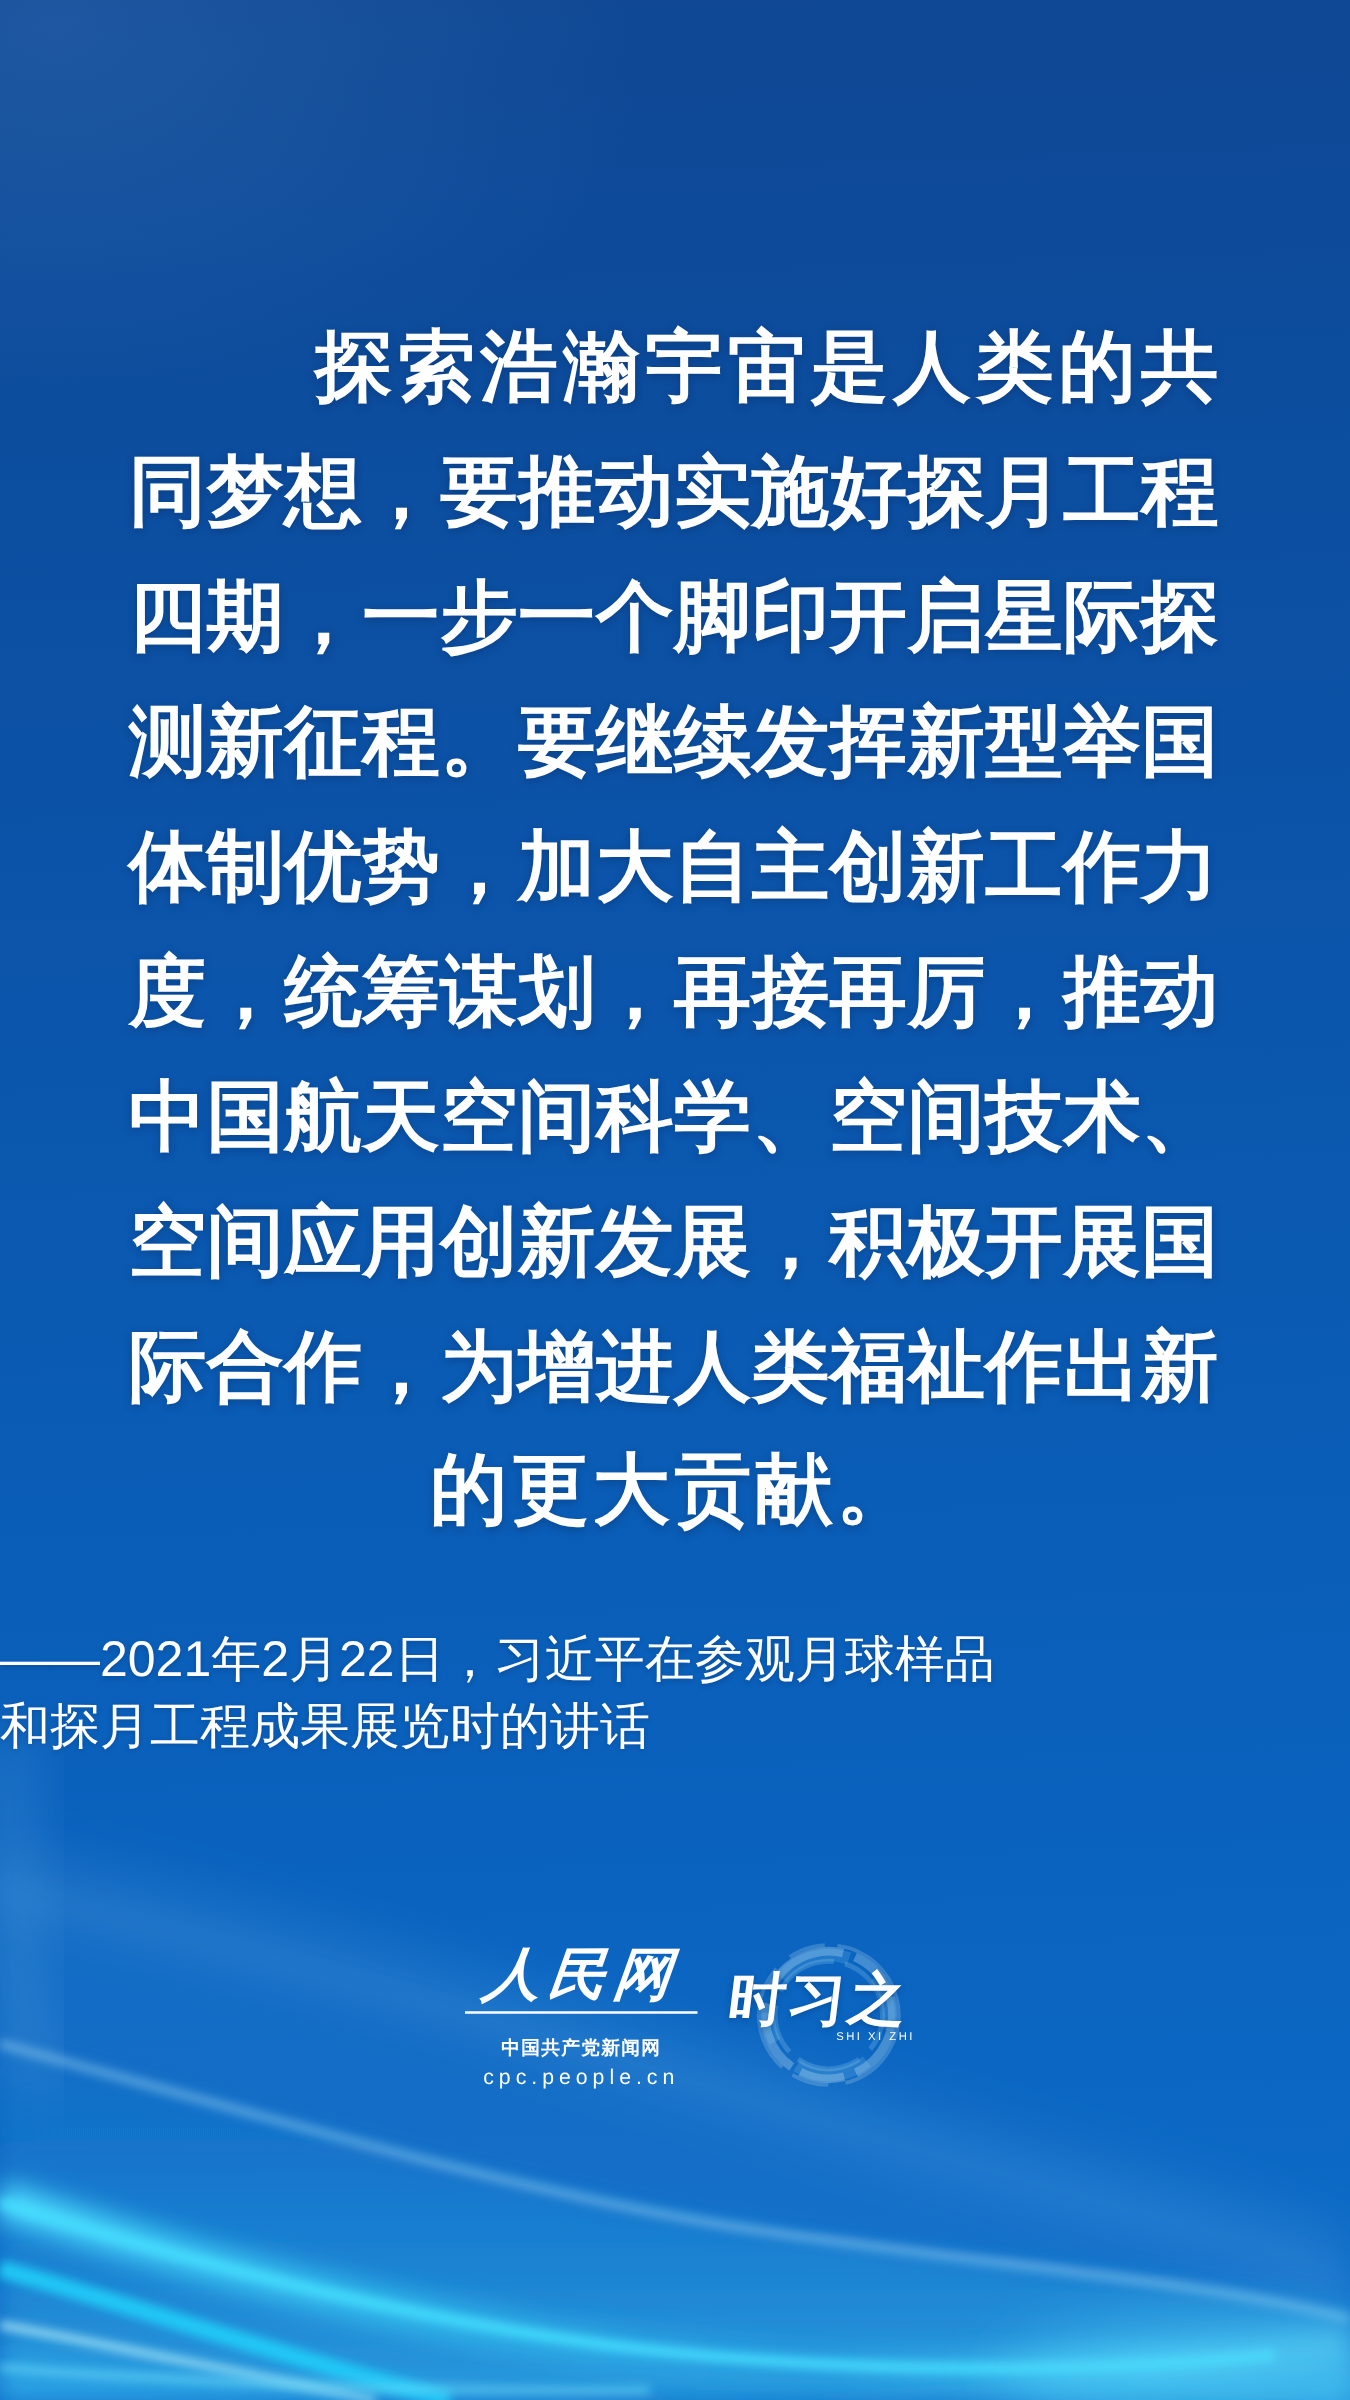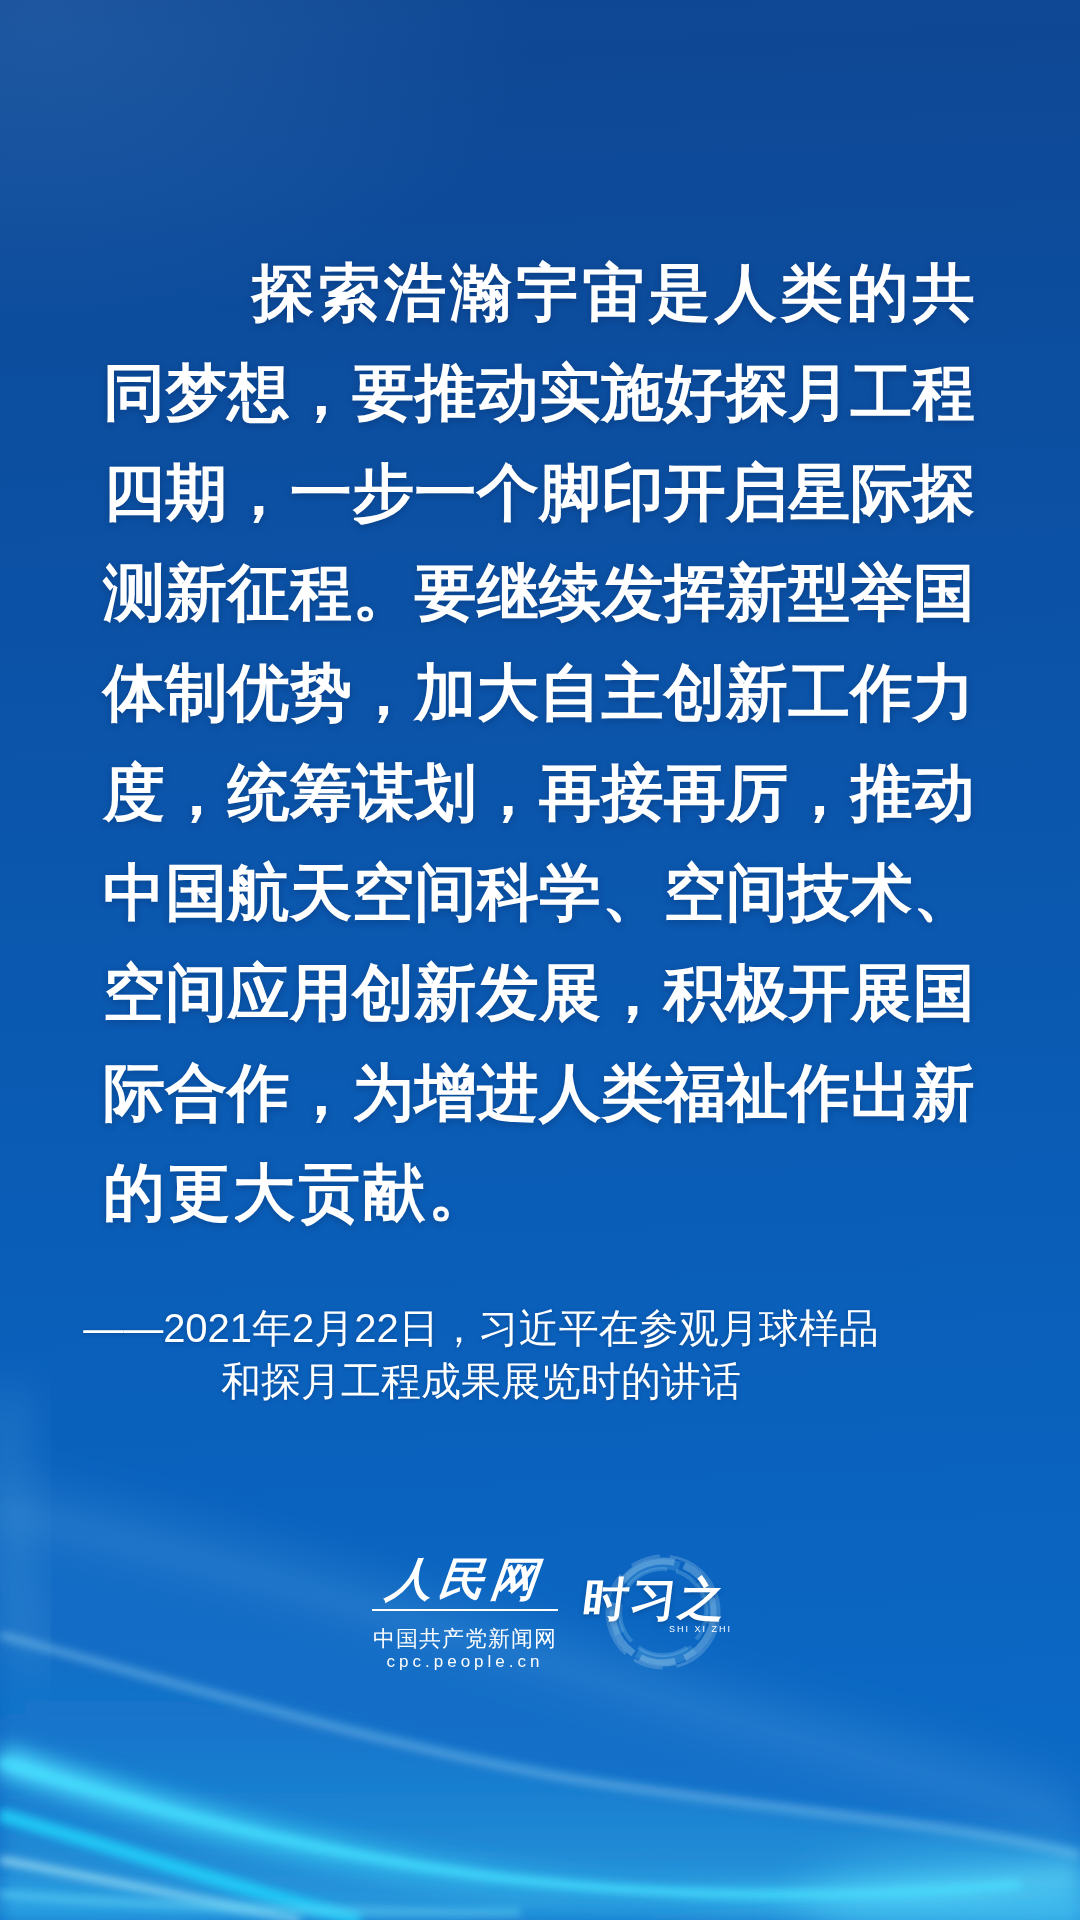--- a/index.html
+++ b/index.html
@@ -42,28 +42,29 @@
     white-space:nowrap;
   }
   .quote-line.indent::before{
     content:"";
     flex:0 0 145px;
   }
   .quote-line.last{
     display:block;
     line-height:100px;
     letter-spacing:3px;
+    text-align:center;
   }
 
   
   .attribution{
     position:absolute;
     left:0; right:118px;
     top:1302px;
-    text-align:center;
+    text-align:left;
     color:#ffffff;
     font-size:40px;
     line-height:53px;
     font-weight:500;
     text-shadow:0 1px 4px rgba(0,25,70,0.25);
   }
 
   
   .footer{
     position:absolute;
@@ -84,22 +85,22 @@
     font-style:italic;
     transform:skewX(-6deg);
     letter-spacing:6px;
   }
   .people-underline{
     height:2px;
     background:#ffffff;
     margin:2px 0 5px 0;
   }
   .people-cn{
-    font-size:22px;
-    font-weight:normal;
+    font-size:15px;
+    font-weight:bold;
     letter-spacing:1px;
     line-height:24px;
     white-space:nowrap;
     margin-top:16px;
   }
   .people-url{
     font-size:17px;
     font-weight:normal;
     letter-spacing:4px;
     line-height:21px;

